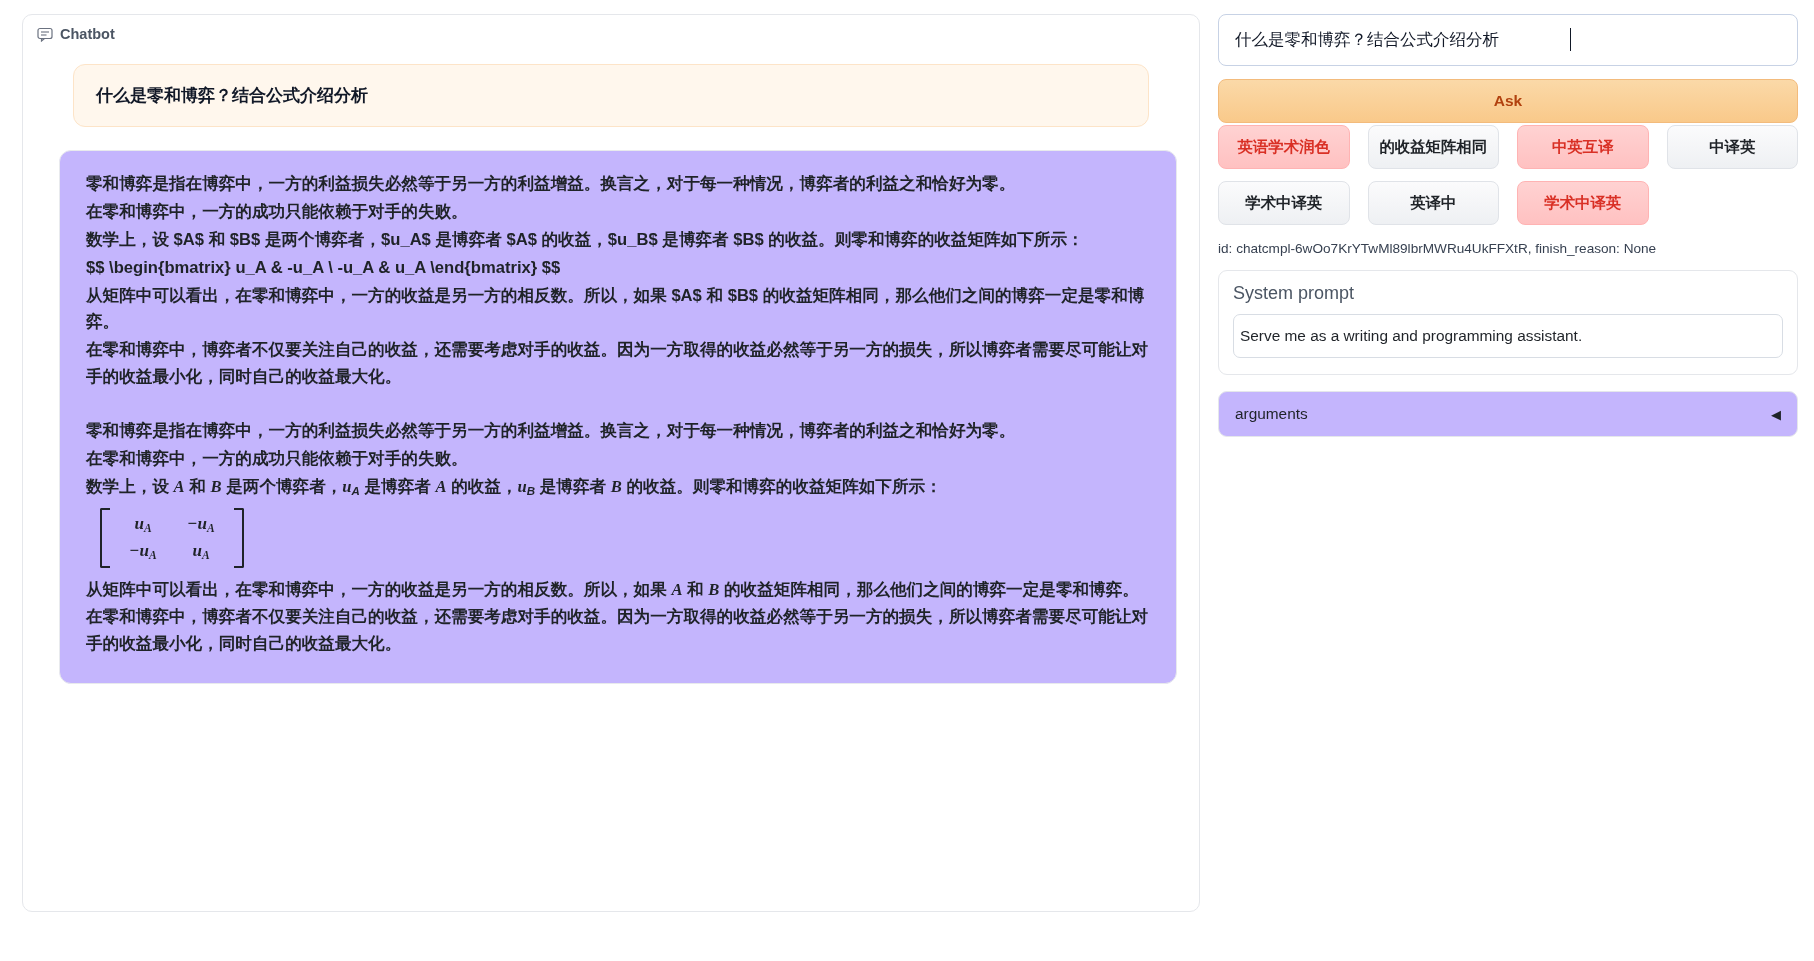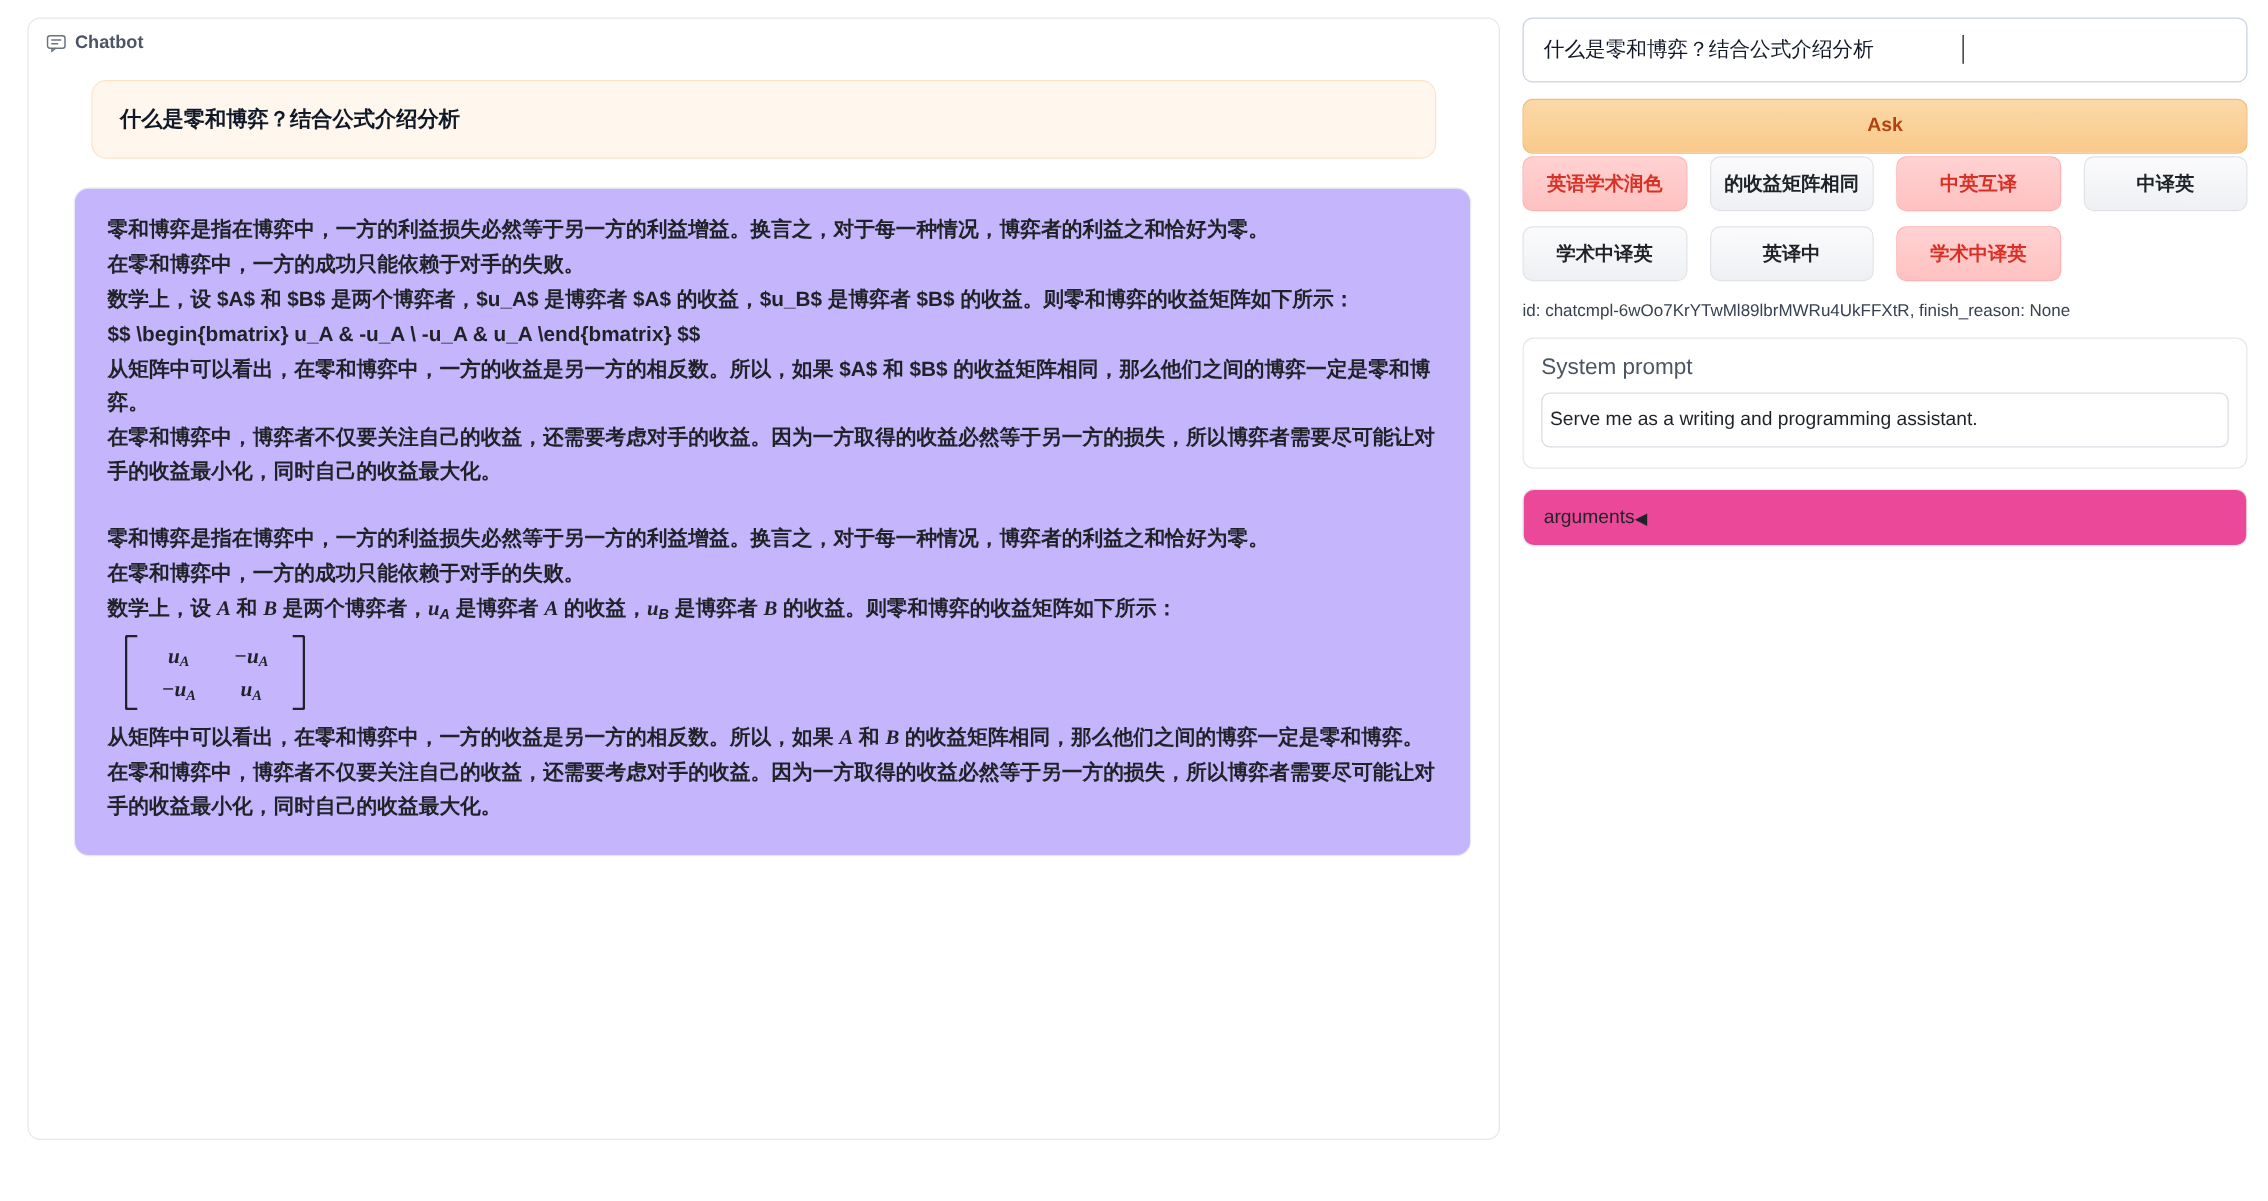--- a/index.html
+++ b/index.html
@@ -198,22 +198,23 @@
     width: 100%;
     font-family: "Liberation Sans", sans-serif;
   }
   .accordion {
     margin-top: 16px;
     border: 1px solid #e5e7eb;
     border-radius: 9px;
     height: 46px;
     display: flex;
     align-items: center;
+    justify-content: space-between;
     padding: 0 16px;
-    background: #ec4899;
+    background: #c4b5fd;
     cursor: pointer;
   }
   .accordion-label { font-size: 15.4px; color: #1f2328; }
   .accordion-arrow { font-size: 13px; color: #1f2328; }
 </style>
 </head>
 <body>
 
 <div class="app">
 

